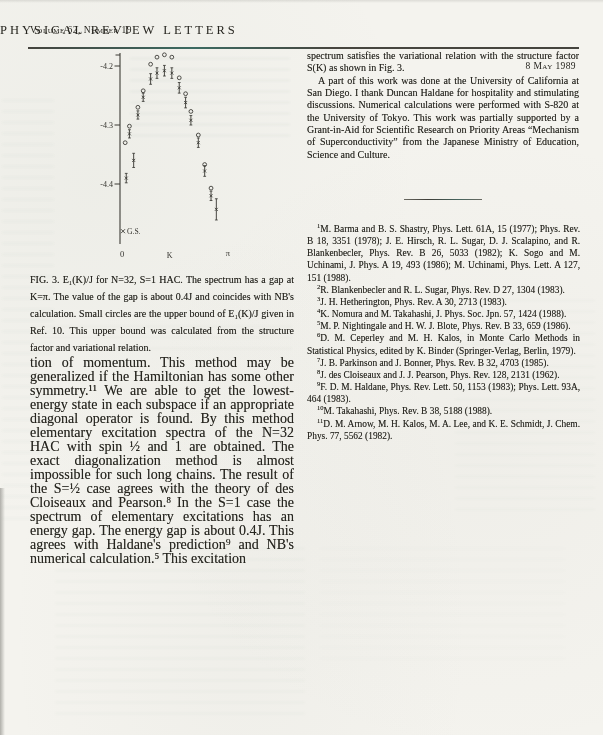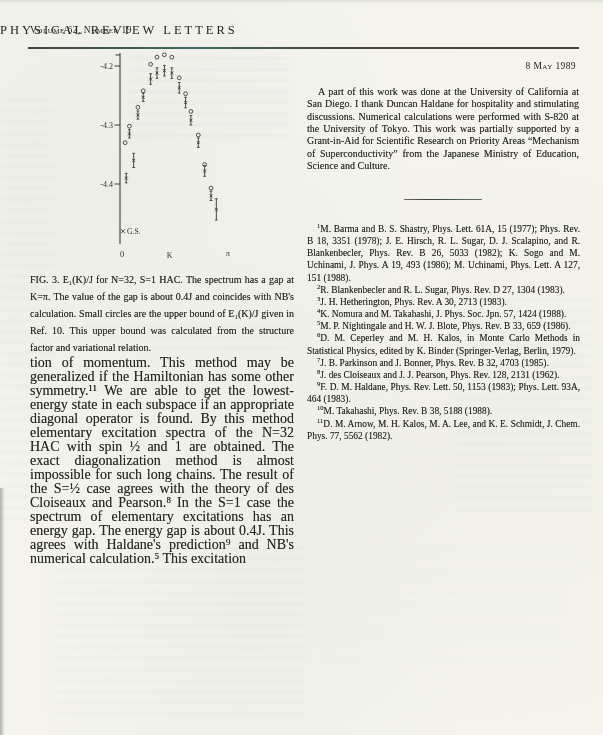--- a/index.html
+++ b/index.html
@@ -28,21 +28,21 @@
   #fig-svg text{font-family:"Liberation Serif","DejaVu Serif",serif;fill:#33322d;}
   
   .caption{left:30px;top:271px;width:264px;font-size:10px;line-height:17px;
     text-align:justify;text-shadow:0 0 .3px rgba(45,45,40,.55);}
   
   .left-body{left:30px;top:356px;width:264px;font-size:14px;line-height:14px;
     text-align:justify;text-shadow:0 0 .3px rgba(45,45,40,.5);}
   
   .right-col{left:307px;top:50px;width:272px;font-size:10px;line-height:12.35px;
     text-align:justify;text-shadow:0 0 .3px rgba(45,45,40,.5);}
-  .right-col .p2{text-indent:11px;margin-top:36px;}
+  .right-col .p2{text-indent:11px;}
   .sep-rule{left:404px;top:199px;width:78px;height:1.4px;
     background:linear-gradient(90deg,#6a6962,#3f3e38 30%,#46655e 70%,#6a6962);}
   .refs{left:307px;top:223px;width:273px;font-size:9.4px;line-height:12.15px;
     text-shadow:0 0 .3px rgba(45,45,40,.5);}
   .ref{text-indent:10px;text-align:justify;}
   .ref sup{font-size:6.6px;line-height:0;}
   
   .bleed{position:absolute;pointer-events:none;filter:blur(.8px);
     background-image:repeating-linear-gradient(180deg,
       rgba(108,140,120,.13) 0px, rgba(108,140,120,.13) 1.4px,
@@ -185,20 +185,21 @@
     <line x1="128.34" y1="148.74999999999966" x2="128.34" y2="169.98999999999967" stroke="#34332e" stroke-width="0.9"></line>
     <line x1="126.94" y1="148.74999999999966" x2="129.74" y2="148.74999999999966" stroke="#34332e" stroke-width="0.8"></line>
     <line x1="126.94" y1="169.98999999999967" x2="129.74" y2="169.98999999999967" stroke="#34332e" stroke-width="0.8"></line>
     <line x1="126.84" y1="157.86999999999966" x2="129.84" y2="160.86999999999966" stroke="#34332e" stroke-width="0.8"></line>
     <line x1="126.84" y1="160.86999999999966" x2="129.84" y2="157.86999999999966" stroke="#34332e" stroke-width="0.8"></line>
   </svg>
 <div class="abs caption">FIG. 3.  E₁(K)/J for N=32, S=1 HAC.  The spectrum has a gap at K=π.  The value of the gap is about 0.4J and coincides with NB's calculation.  Small circles are the upper bound of E₁(K)/J given in Ref. 10.  This upper bound was calculated from the structure factor and variational relation.</div>
 <div class="abs left-body">tion of momentum.  This method may be generalized if the Hamiltonian has some other symmetry.¹¹  We are able to get the lowest-energy state in each subspace if an appropriate diagonal operator is found.  By this method elementary excitation spectra of the N=32 HAC with spin ½ and 1 are obtained.  The exact diagonalization method is almost impossible for such long chains.  The result of the S=½ case agrees with the theory of des Cloiseaux and Pearson.⁸  In the S=1 case the spectrum of elementary excitations has an energy gap.  The energy gap is about 0.4J.  This agrees with Haldane's prediction⁹ and NB's numerical calculation.⁵  This excitation</div>
 
 <div class="abs right-col">
+  <div class="p1">spectrum satisfies the variational relation with the structure factor S(K) as shown in Fig. 3.</div>
   <div class="p2">A part of this work was done at the University of California at San Diego.  I thank Duncan Haldane for hospitality and stimulating discussions.  Numerical calculations were performed with S-820 at the University of Tokyo.  This work was partially supported by a Grant-in-Aid for Scientific Research on Priority Areas “Mechanism of Superconductivity” from the Japanese Ministry of Education, Science and Culture.</div>
 </div>
 <div class="abs sep-rule"></div>
 <div class="abs refs">
     <div class="ref"><sup>1</sup>M. Barma and B. S. Shastry, Phys. Lett. 61A, 15 (1977); Phys. Rev. B 18, 3351 (1978); J. E. Hirsch, R. L. Sugar, D. J. Scalapino, and R. Blankenbecler, Phys. Rev. B 26, 5033 (1982); K. Sogo and M. Uchinami, J. Phys. A 19, 493 (1986); M. Uchinami, Phys. Lett. A 127, 151 (1988).</div>
     <div class="ref"><sup>2</sup>R. Blankenbecler and R. L. Sugar, Phys. Rev. D 27, 1304 (1983).</div>
     <div class="ref"><sup>3</sup>J. H. Hetherington, Phys. Rev. A 30, 2713 (1983).</div>
     <div class="ref"><sup>4</sup>K. Nomura and M. Takahashi, J. Phys. Soc. Jpn. 57, 1424 (1988).</div>
     <div class="ref"><sup>5</sup>M. P. Nightingale and H. W. J. Blote, Phys. Rev. B 33, 659 (1986).</div>
     <div class="ref"><sup>6</sup>D. M. Ceperley and M. H. Kalos, in Monte Carlo Methods in Statistical Physics, edited by K. Binder (Springer-Verlag, Berlin, 1979).</div>

